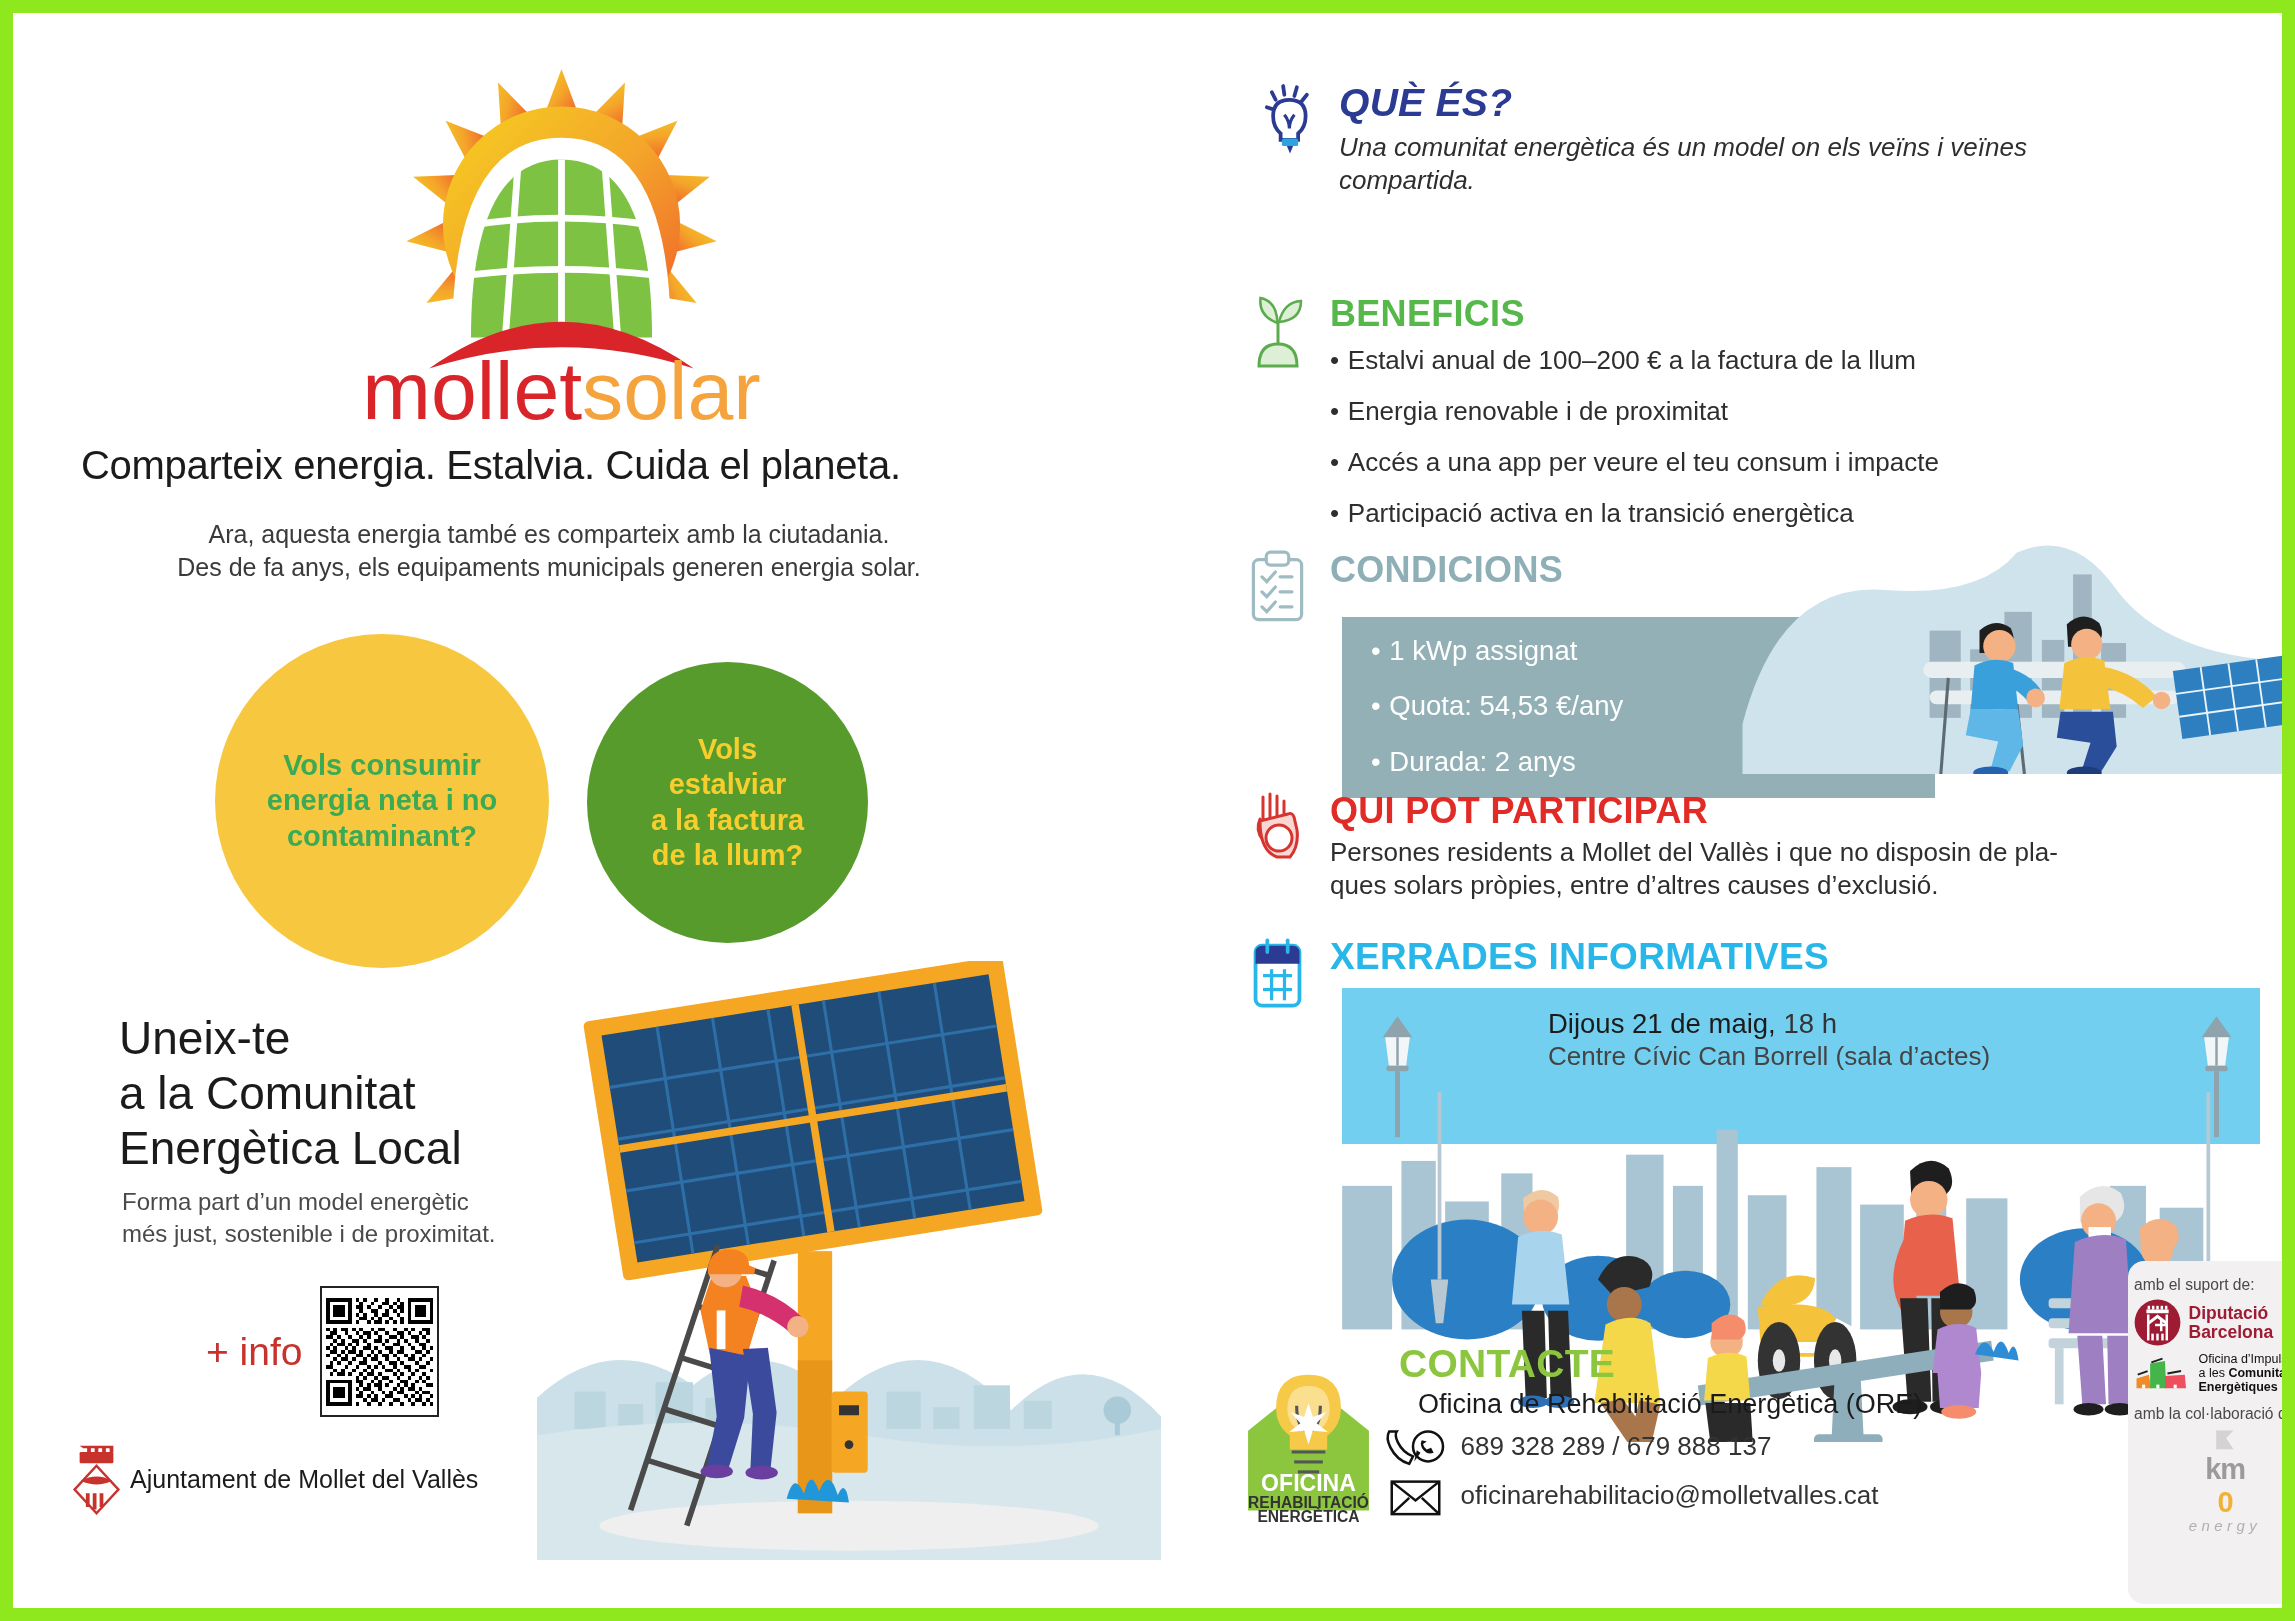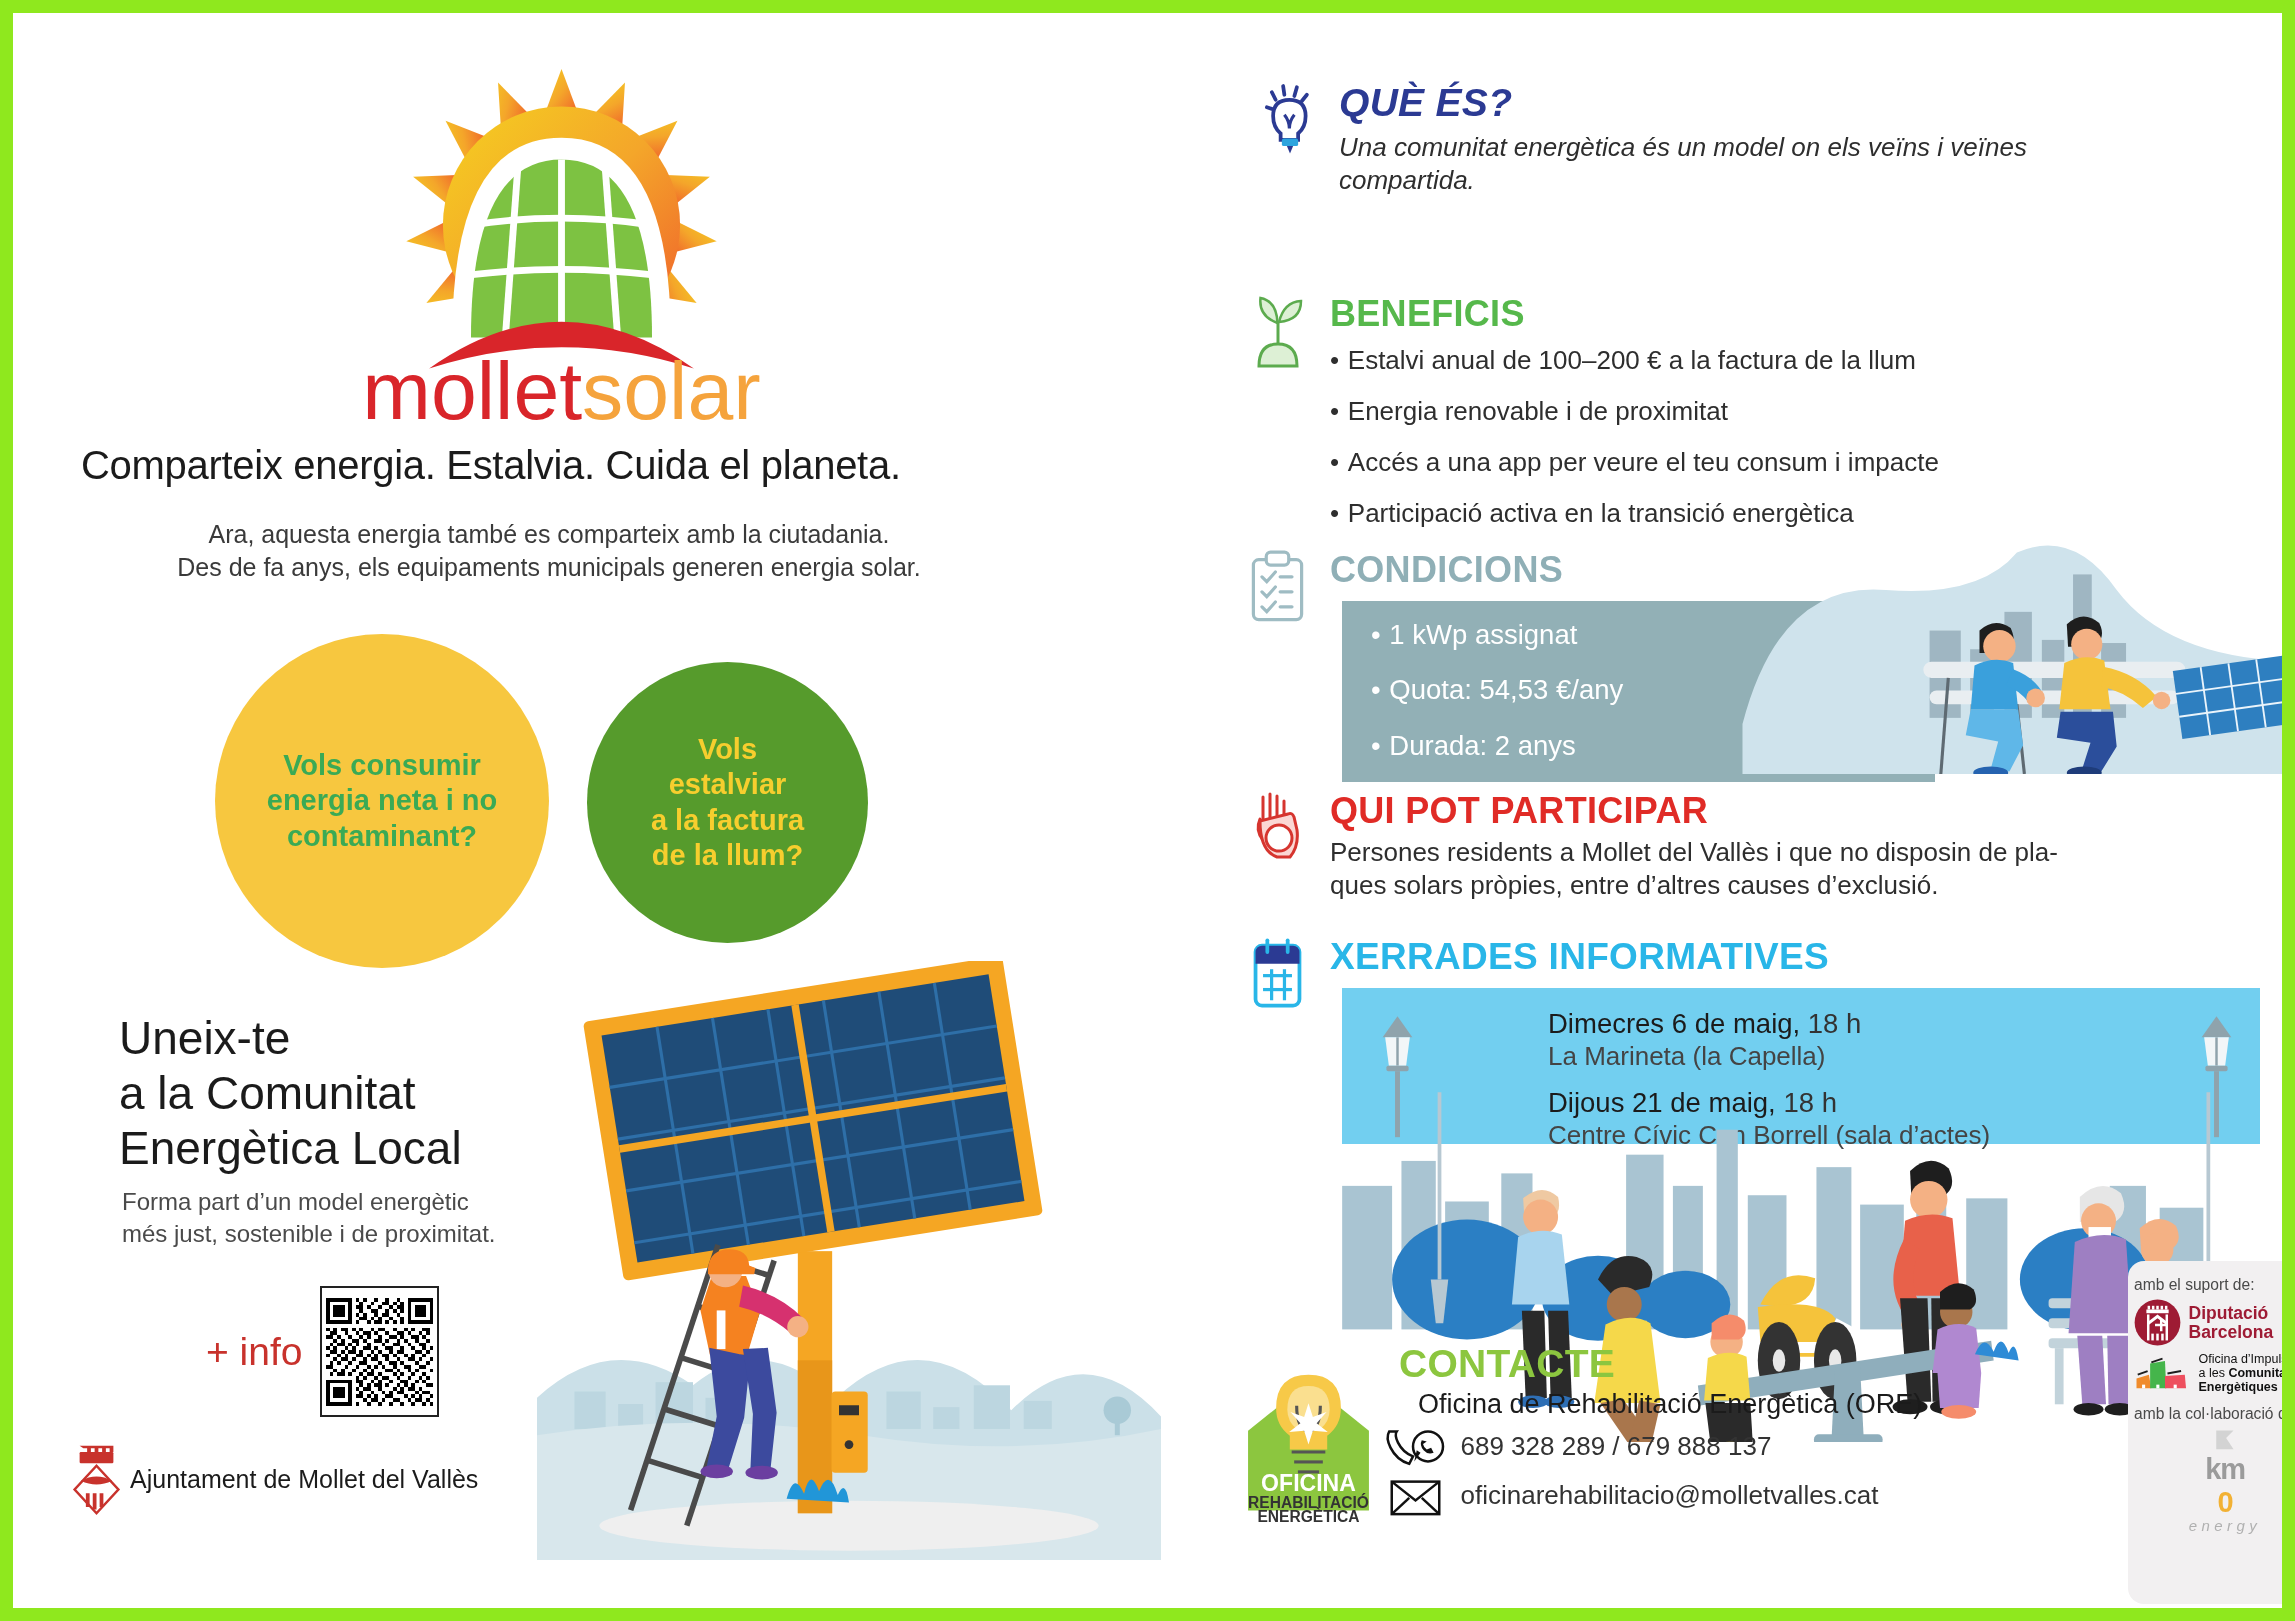--- a/index.html
+++ b/index.html
@@ -65,21 +65,21 @@
   #sec-beneficis .sec-head{color:#56B84B;margin-left:87px;}
   #sec-beneficis .bullets{margin-left:87px;margin-top:11.2px;}
   #sec-beneficis .bullets li{list-style:none;font-size:26px;color:#2e2e2e;
        font-weight:300;line-height:1.1;margin:0 0 22.5px 0;}
   #sec-beneficis .bullets li::before{content:"\2022";margin-right:8.7px;color:#2e2e2e;}
   #sec-beneficis ul{margin:0;padding:0;}
 
   
   #sec-condicions{left:19px;top:549px;width:1049px;}
   #sec-condicions .sec-head{color:#8FAFB6;margin-left:87px;}
-  .cond-box{margin-left:99px;margin-top:10px;width:593px;background:#92B0B6;
+  .cond-box{margin-left:99px;margin-top:26px;width:593px;background:#92B0B6;
             padding:19px 0 21px 29px;box-sizing:border-box;}
   .cond-box li{list-style:none;font-size:27.5px;color:#ffffff;font-weight:300;
                line-height:1.1;margin:0 0 25px 0;}
   .cond-box li:last-child{margin-bottom:0;}
   .cond-box li::before{content:"\2022";margin-right:8.7px;}
   .cond-box ul{margin:0;padding:0;}
   .cond-illu{position:absolute;left:499px;top:-12.5px;width:581px;height:237px;}
 
   
   #sec-qui{left:19px;top:790px;width:874px;}
@@ -709,26 +709,20 @@
         </svg>
         <svg style="position:absolute;right:25px;top:25px;width:37px;height:125px" viewBox="0 0 60 200">
           <path d="M30,4 L54,38 L6,38 Z" fill="#8FA3AC"></path>
           <path d="M10,38 L50,38 L44,84 L16,84 Z" fill="#F2F6F8"></path>
           <path d="M30,38 L30,84" stroke="#8FA3AC" stroke-width="4"></path>
           <rect x="12" y="84" width="36" height="9" rx="3" fill="#8FA3AC"></rect>
           <rect x="26" y="93" width="8" height="107" fill="#8FA3AC"></rect>
         </svg>
         <div class="xer-item">
           <div class="xer-line1">
-            <span>Dimecres 6 de maig,</span><em> 18 h</em>
-          </div>
-          <div class="xer-line2">La Marineta (la Capella)</div>
-        </div>
-        <div class="xer-item">
-          <div class="xer-line1">
             <span>Dijous 21 de maig,</span><em> 18 h</em>
           </div>
           <div class="xer-line2">Centre Cívic Can Borrell (sala d’actes)</div>
         </div>
       </div>
     </div>
 
     <svg class="park-illu" viewBox="0 0 1580 560">
       <g fill="#A9C4D2">
         <rect x="90" y="150" width="80" height="230"></rect>

